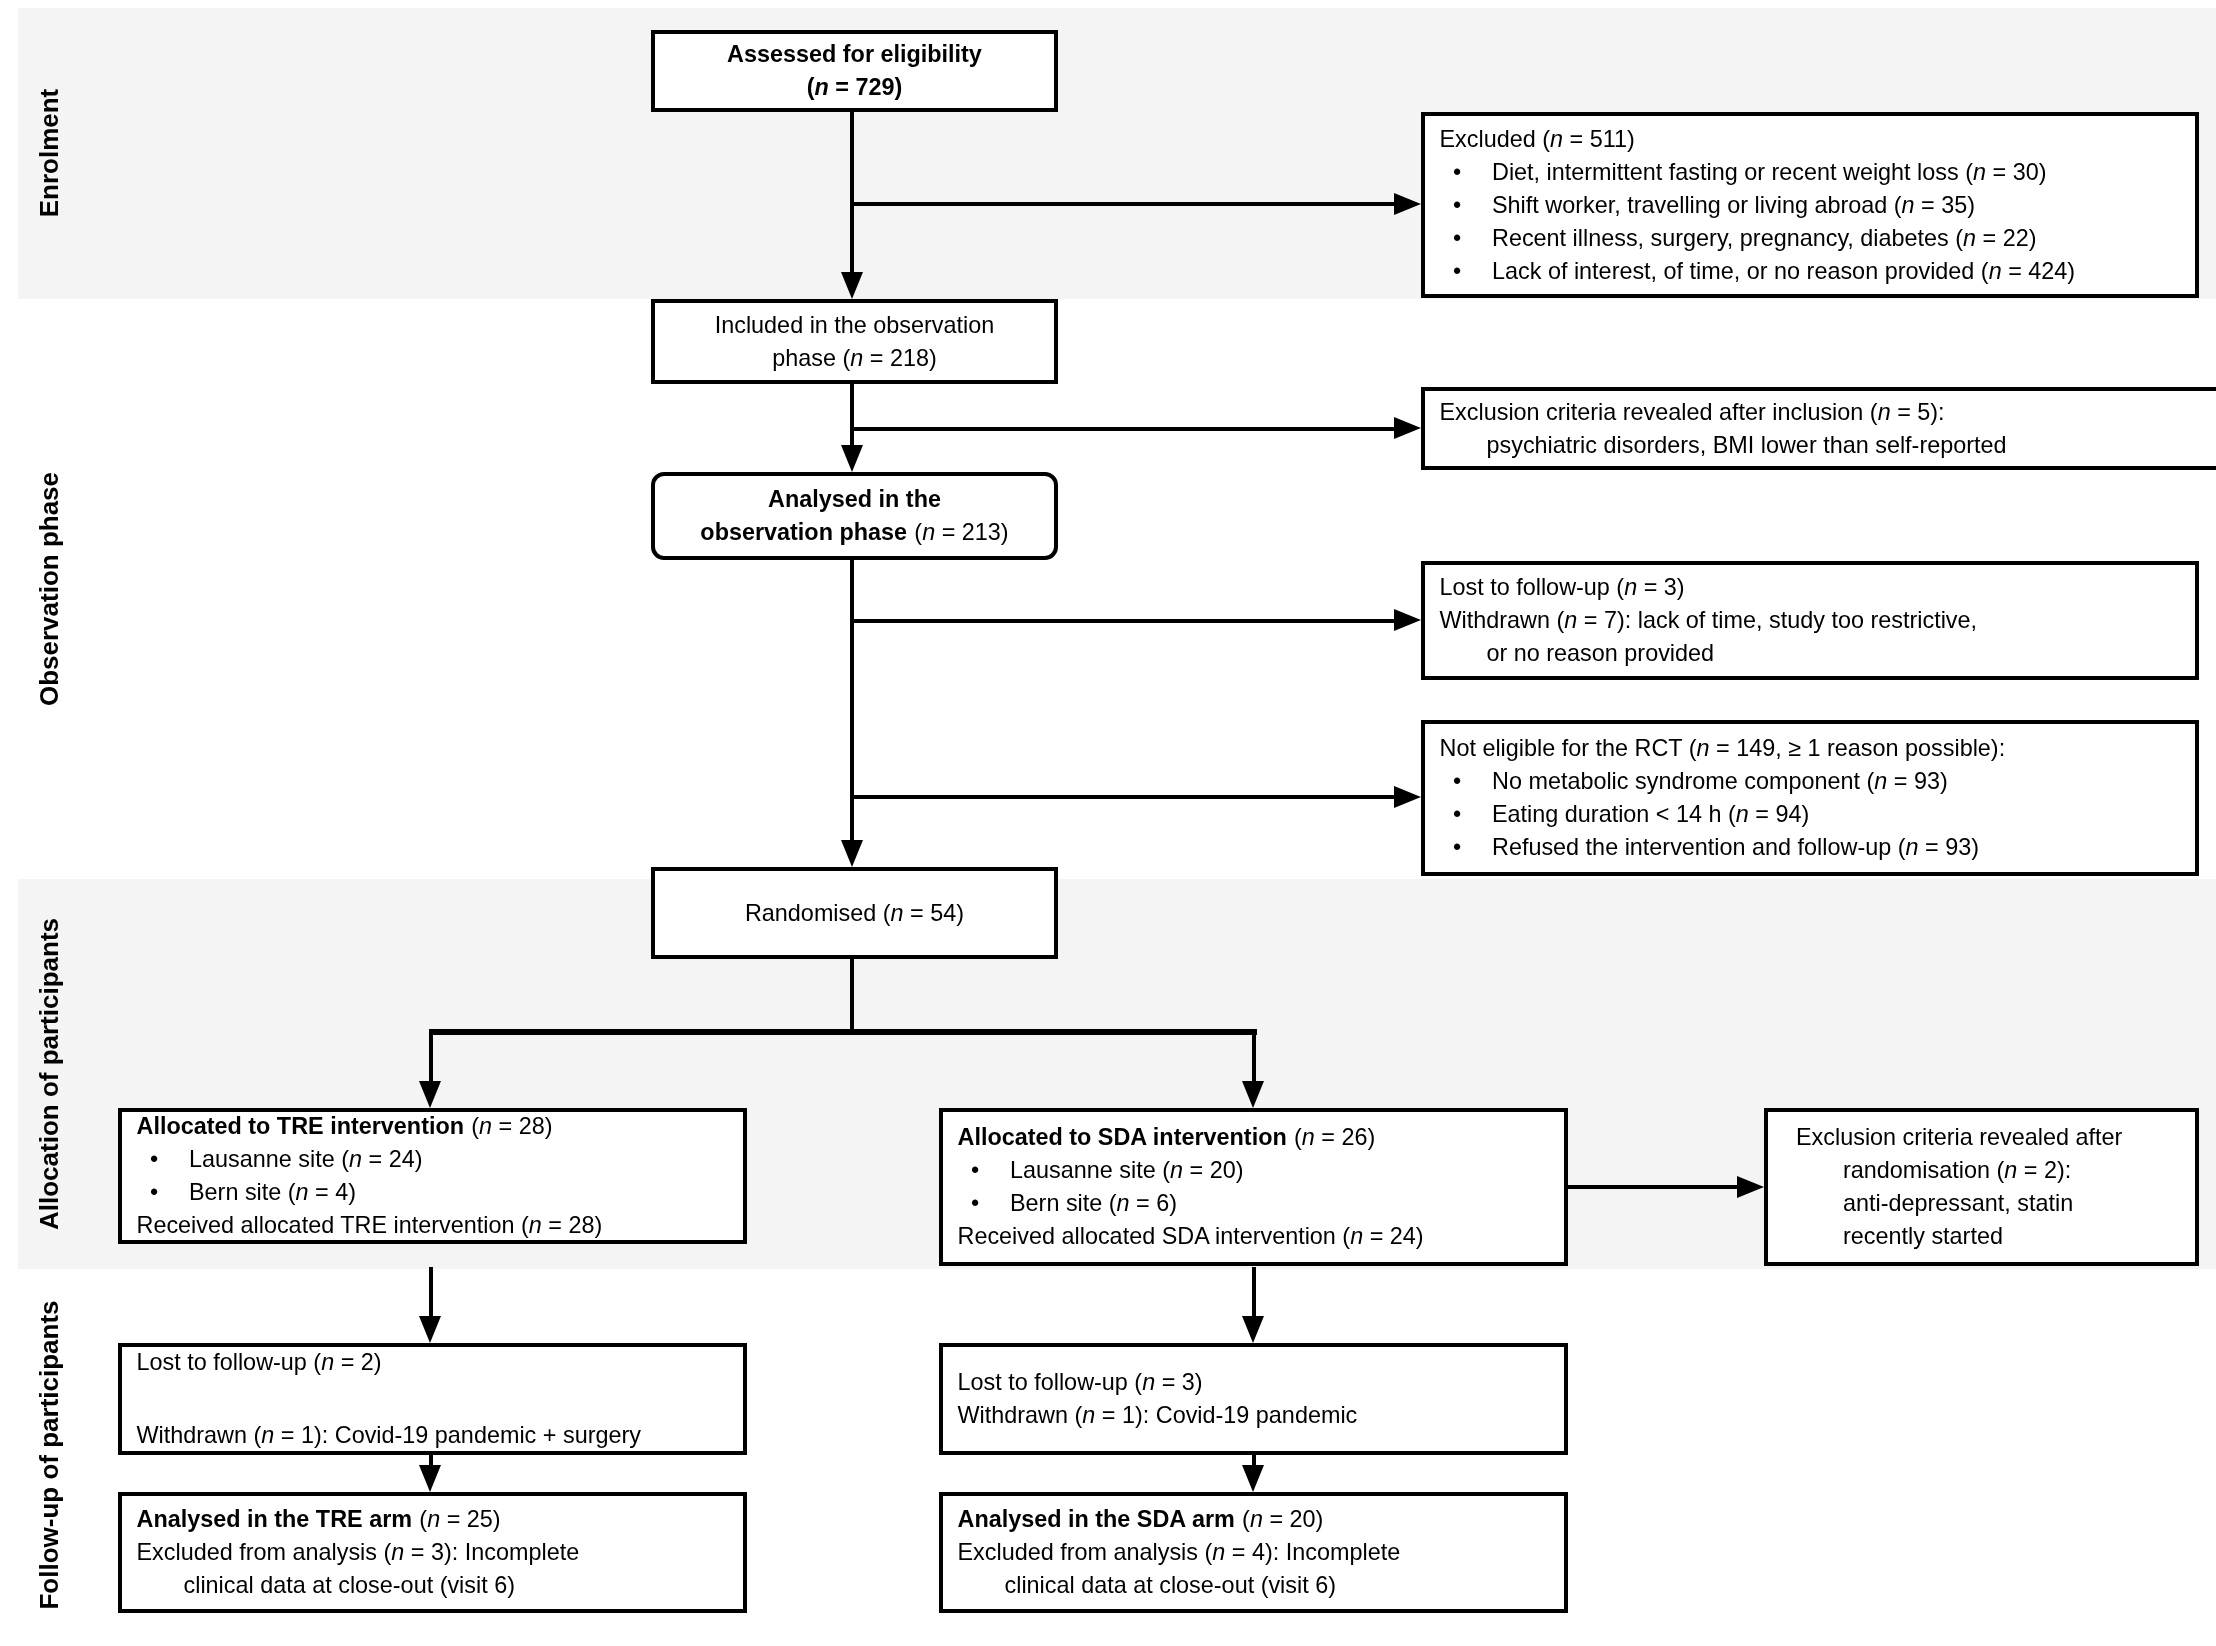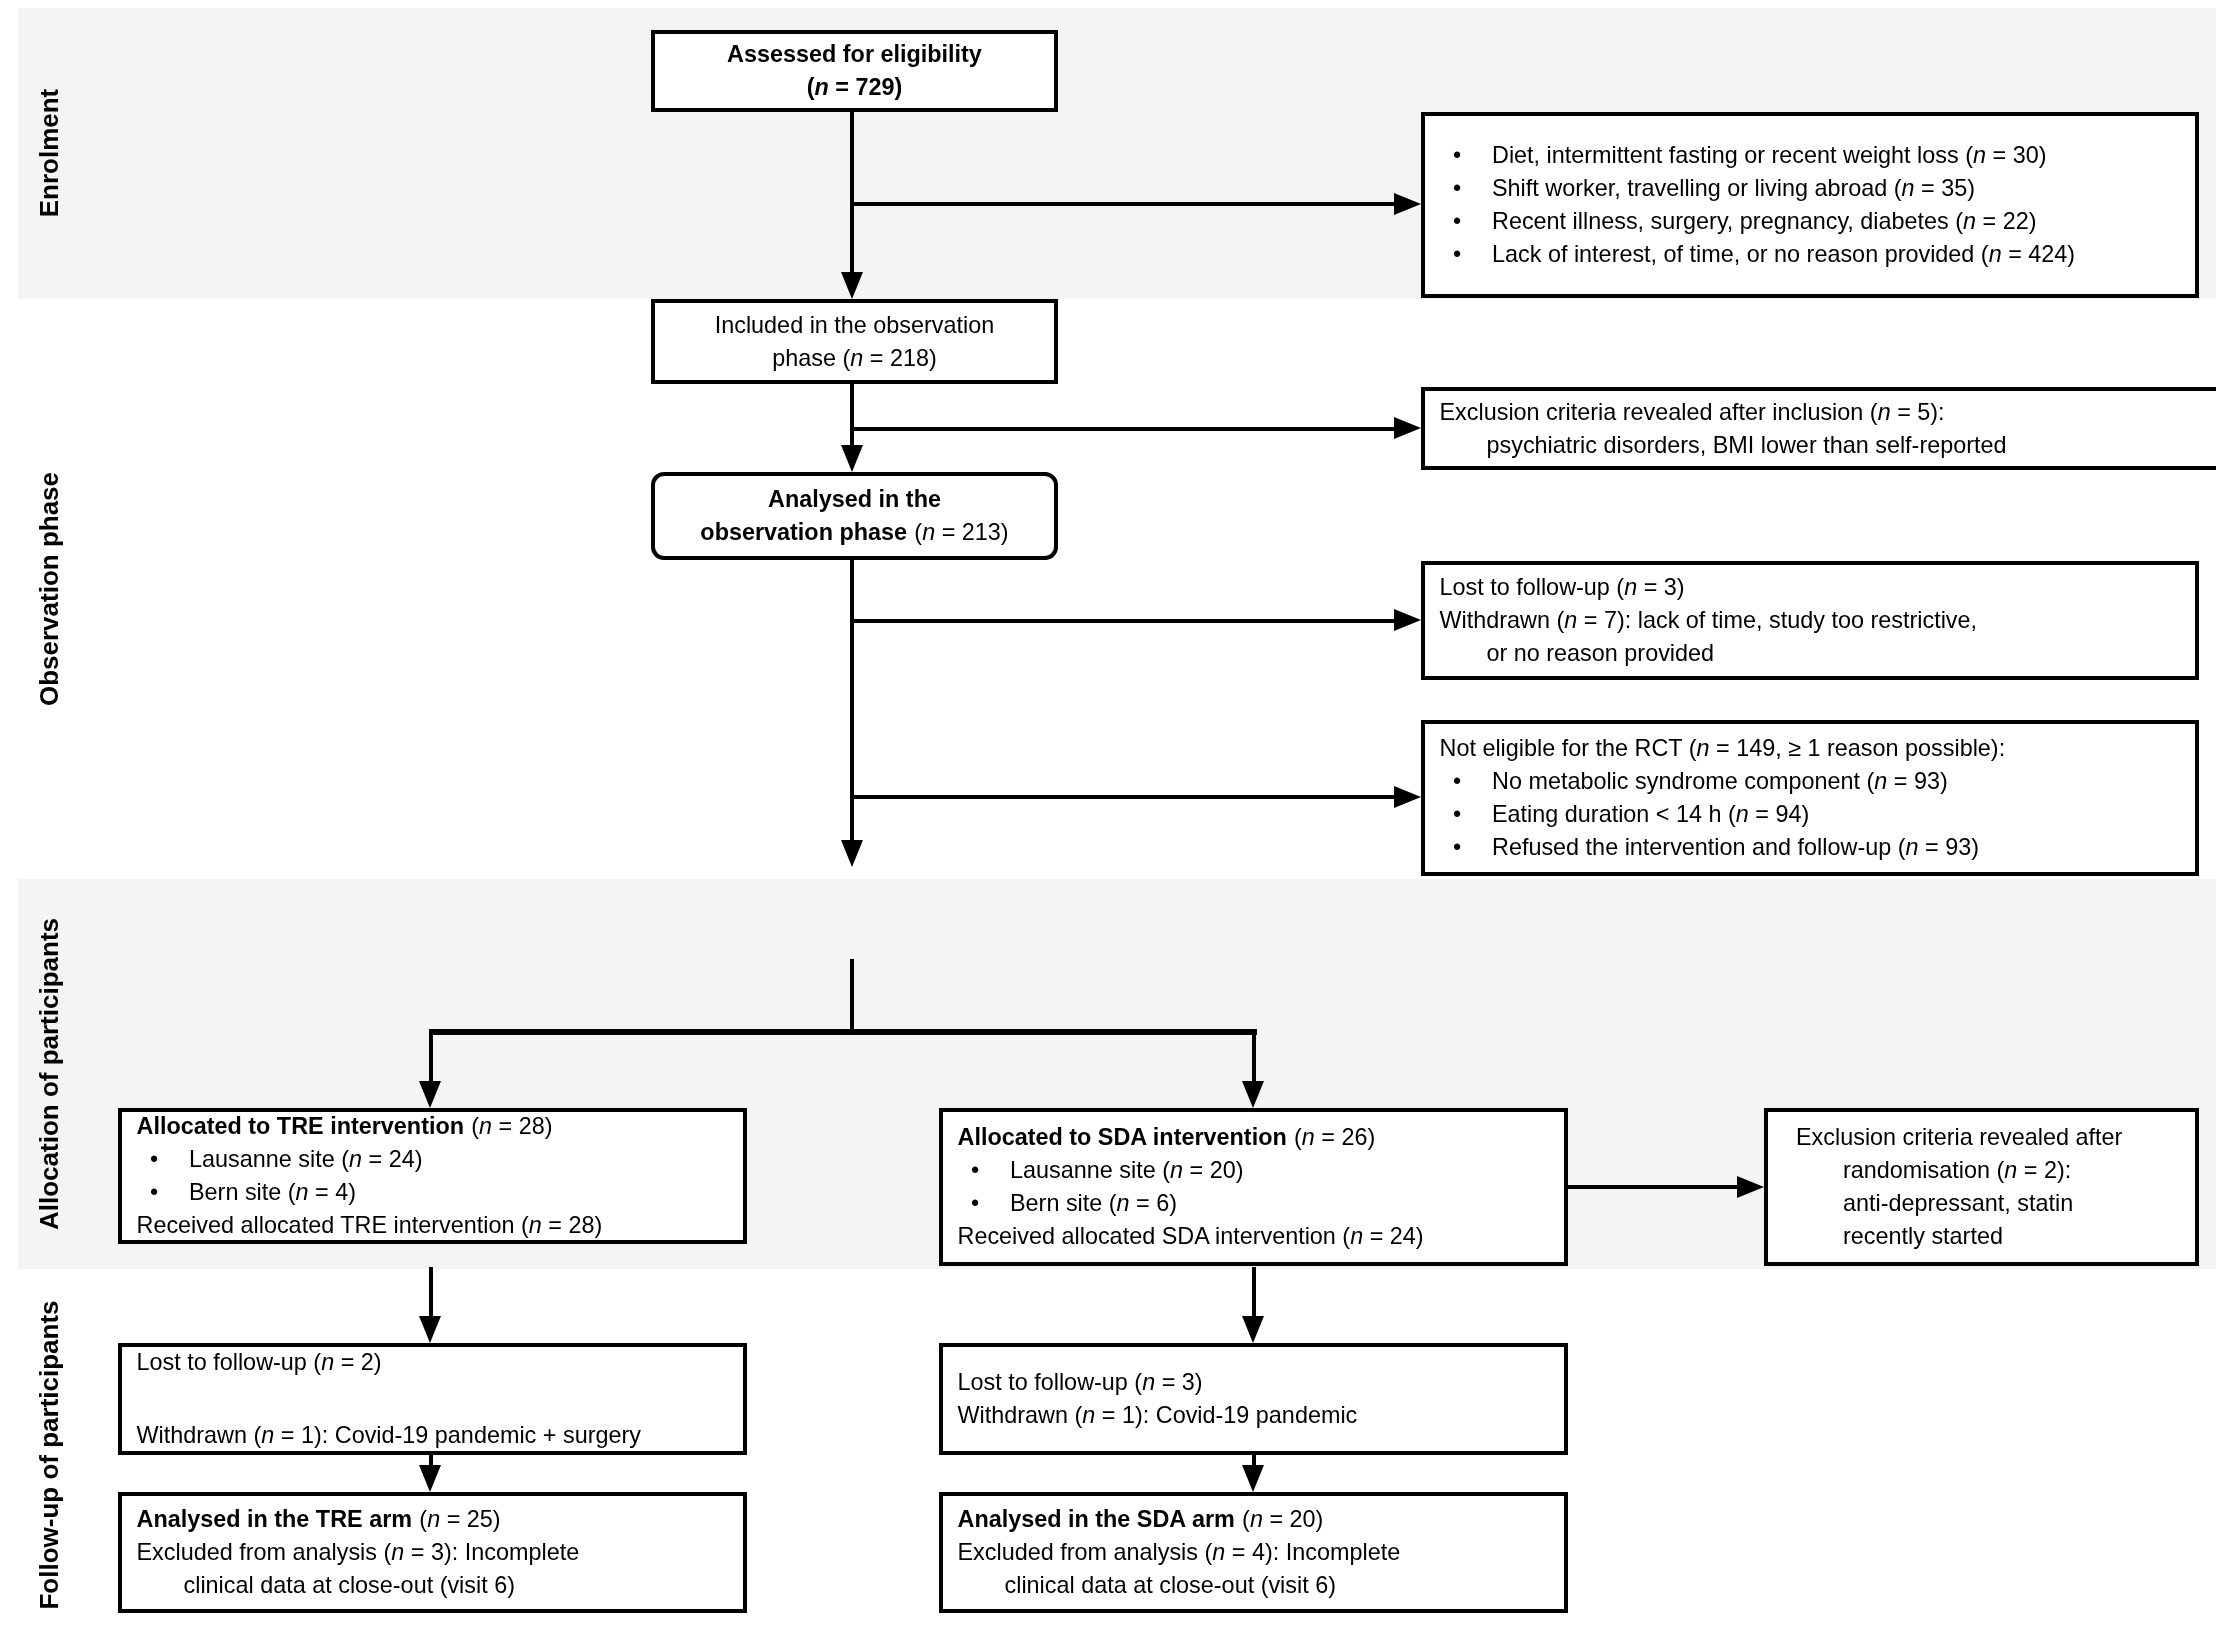--- a/index.html
+++ b/index.html
@@ -91,22 +91,26 @@
     <div>phase (<i>n</i> = 218)</div>
   </div>
 
   <div class="box c" style="left:651px;top:472px;width:407px;height:88px;border-radius:13px;">
     <div class="b">Analysed in the</div>
     <div>
       <span class="b">observation phase</span><span class="gap">(<i>n</i> = 213)</span>
     </div>
   </div>
 
+  <div class="box c" style="left:651px;top:867px;width:407px;height:92px;">
+    <div>Randomised (<i>n</i> = 54)</div>
+  </div>
 
   <div class="box l" style="left:1421px;top:112px;width:778px;height:186px;">
+    <div>Excluded (<i>n</i> = 511)</div>
     <div class="li">
       <span class="dot">•</span>
       <span class="txt">Diet, intermittent fasting or recent weight loss (<i>n</i> = 30)</span>
     </div>
     <div class="li">
       <span class="dot">•</span>
       <span class="txt">Shift worker, travelling or living abroad (<i>n</i> = 35)</span>
     </div>
     <div class="li">
       <span class="dot">•</span>

